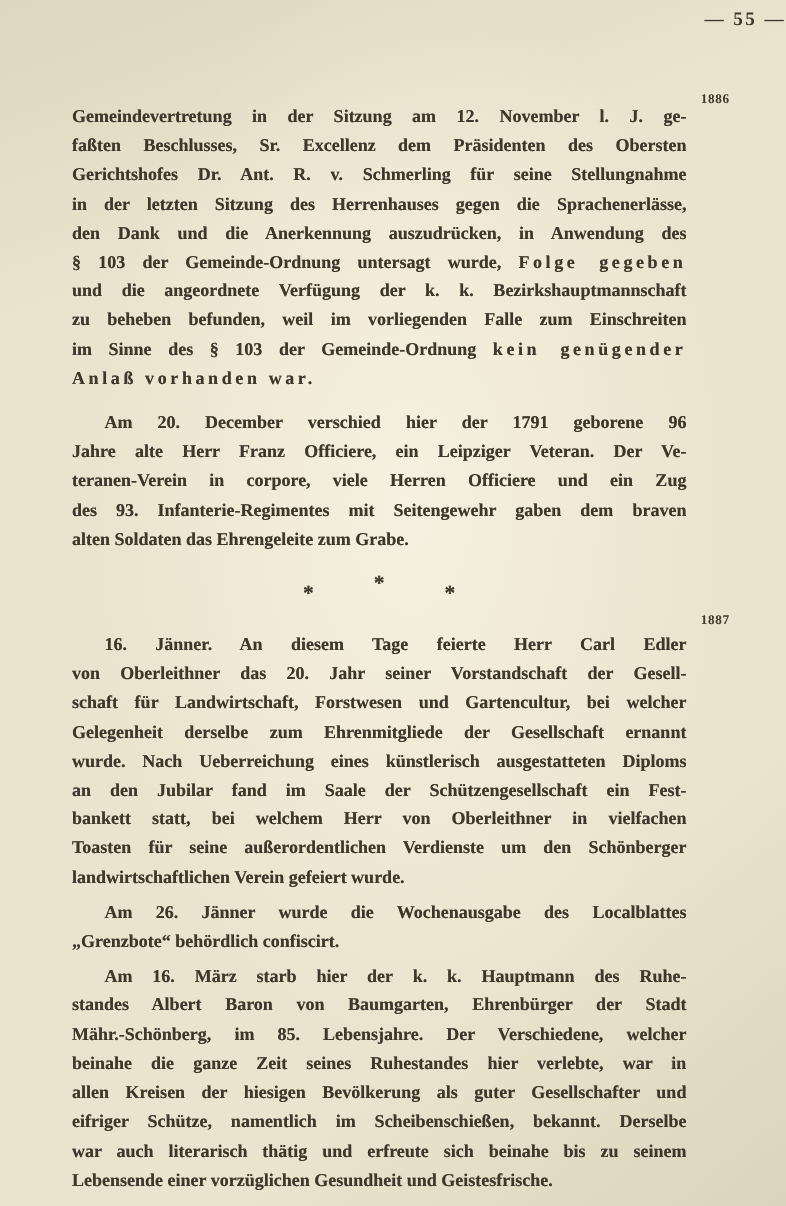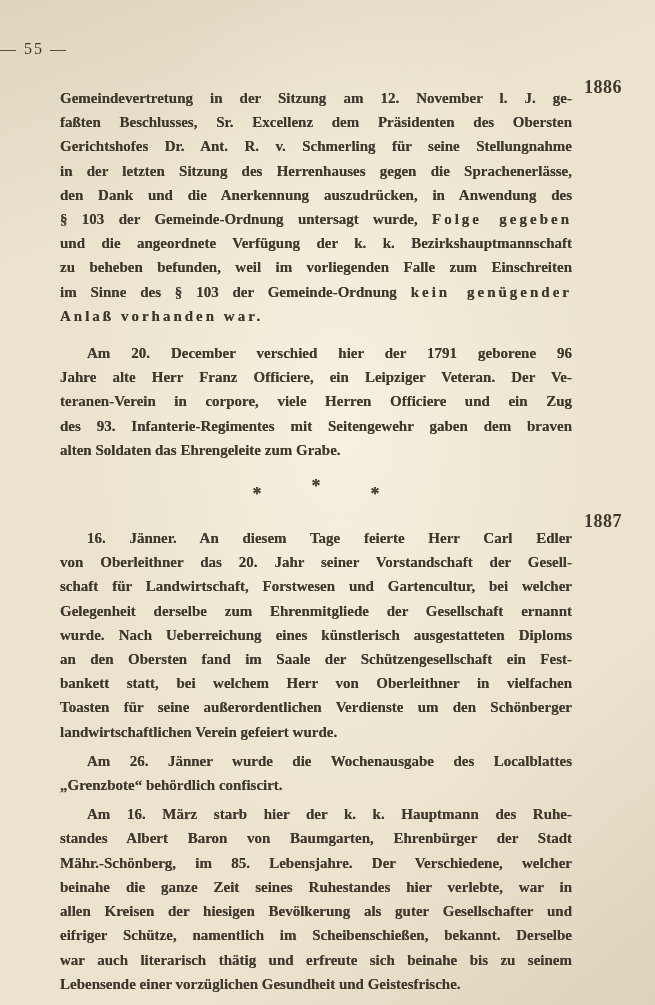--- a/index.html
+++ b/index.html
@@ -12,27 +12,27 @@
     width: 655px; height: 1005px;
     background:
       radial-gradient(ellipse at 52% 42%, rgba(255,252,240,0.55) 0%, rgba(255,252,240,0) 55%),
       linear-gradient(160deg, rgba(110,95,65,0.10) 0%, rgba(110,95,65,0) 22%),
       linear-gradient(320deg, rgba(110,95,65,0.12) 0%, rgba(110,95,65,0) 25%),
       #ebe3cd;
     font-family: "Liberation Serif", "DejaVu Serif", serif;
     color: #3e372c;
   }
   .pagenum {
-    position: absolute; top: 40px; left: 0; width: 100%;
-    text-align: left; font-size: 16px; font-weight: normal;
+    position: absolute; top: 8px; left: 0; width: 100%;
+    text-align: right; font-size: 16px; font-weight: bold;
     letter-spacing: 2px;
   }
   .margin-year {
     position: absolute; left: 584px;
-    font-size: 18px; font-weight: bold; letter-spacing: 0.5px;
+    font-size: 11px; font-weight: bold; letter-spacing: 0.5px;
   }
   .my-1886 { top: 77px; }
   .my-1887 { top: 511px; }
   .text-block {
     position: absolute; top: 74px; left: 60px; width: 512px;
     font-size: 15px; font-weight: bold;
     text-shadow: 0 0 0.5px rgba(62,55,44,0.65);
     margin-top: 12px;
   }
   .paragraph { margin: 0 0 5px 0; }
@@ -88,21 +88,21 @@
         <span>*</span>
         <span>*</span>
         <span>*</span>
       </div>
       <div class="paragraph">
         <div class="line indent"><span>16. Jänner. An diesem Tage feierte Herr Carl Edler</span></div>
         <div class="line"><span>von Oberleithner das 20. Jahr seiner Vorstandschaft der Gesell-</span></div>
         <div class="line"><span>schaft für Landwirtschaft, Forstwesen und Gartencultur, bei welcher</span></div>
         <div class="line"><span>Gelegenheit derselbe zum Ehrenmitgliede der Gesellschaft ernannt</span></div>
         <div class="line"><span>wurde. Nach Ueberreichung eines künstlerisch ausgestatteten Diploms</span></div>
-        <div class="line"><span>an den Obersten fand im Saale der Schützengesellschaft ein Fest-</span></div>
+        <div class="line"><span>an den Jubilar fand im Saale der Schützengesellschaft ein Fest-</span></div>
         <div class="line"><span>bankett statt, bei welchem Herr von Oberleithner in vielfachen</span></div>
         <div class="line"><span>Toasten für seine außerordentlichen Verdienste um den Schönberger</span></div>
         <div class="line last"><span>landwirtschaftlichen Verein gefeiert wurde.</span></div>
       </div>
       <div class="paragraph">
         <div class="line indent"><span>Am 26. Jänner wurde die Wochenausgabe des Localblattes</span></div>
         <div class="line last"><span>„Grenzbote“ behördlich confiscirt.</span></div>
       </div>
       <div class="paragraph">
         <div class="line indent"><span>Am 16. März starb hier der k. k. Hauptmann des Ruhe-</span></div>

